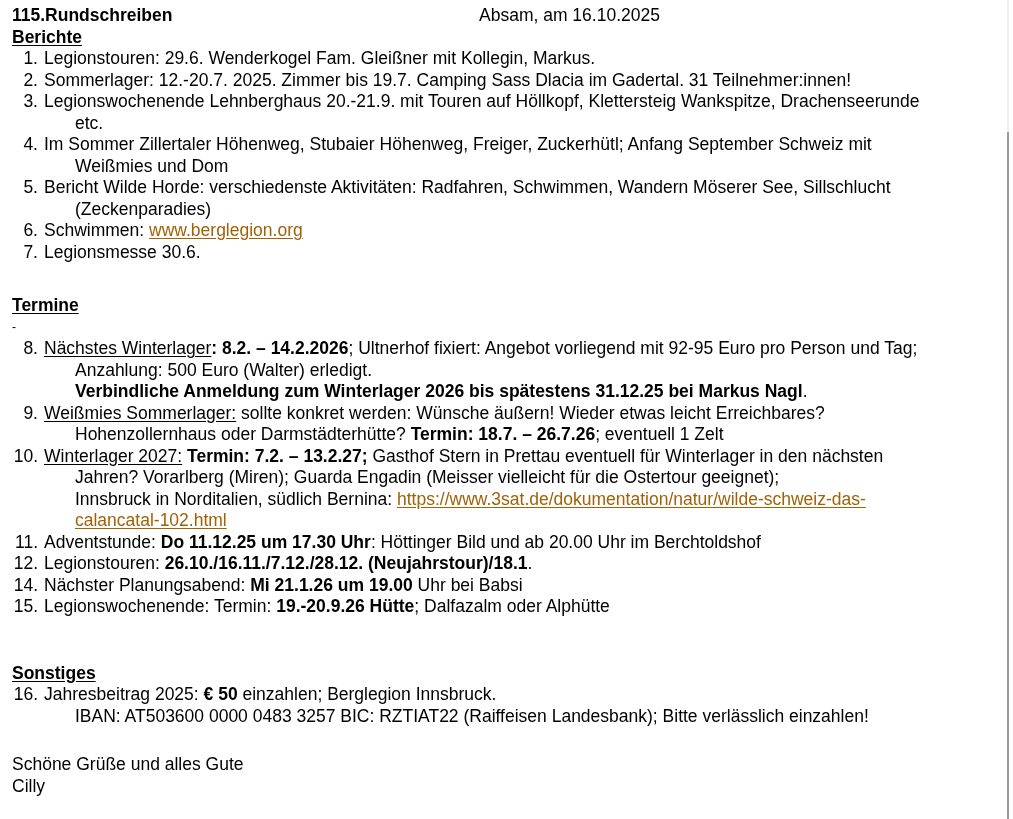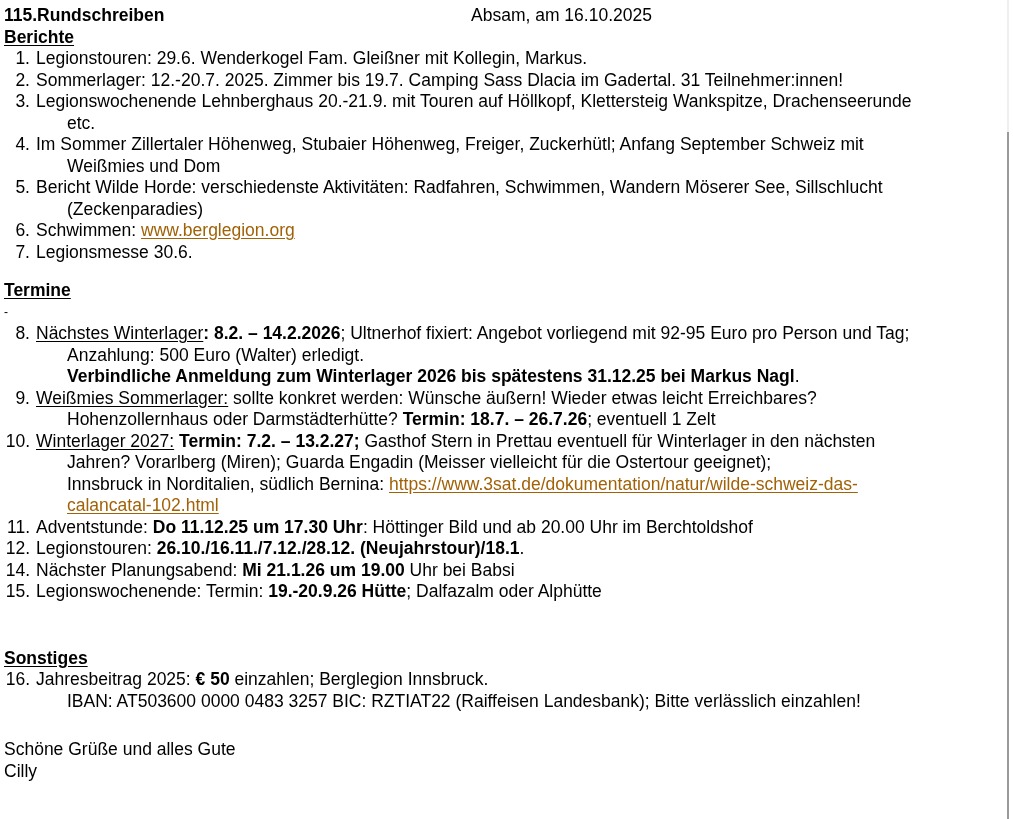--- a/index.html
+++ b/index.html
@@ -6,34 +6,34 @@
   html, body { background: #ffffff; }
   body {
     width: 1013px; height: 819px;
     overflow: hidden;
     font-family: "Liberation Sans", "DejaVu Sans", sans-serif;
     font-size: 17.5px;
     line-height: 21.5px;
     color: #000000;
     position: relative;
   }
-  .page { position: relative; width: 1013px; height: 819px; padding: 5px 0 0 4px; }
+  .page { position: relative; width: 1013px; height: 819px; padding: 5px 0 0 12px; }
   .b { font-weight: bold; }
   .u { text-decoration: underline; text-underline-offset: 2px; }
   .header { position: relative; white-space: nowrap; }
   .header .title { font-weight: bold; }
   .header .date { position: absolute; left: 467px; top: 0; font-weight: normal; }
   .heading {
     font-weight: bold;
     text-decoration: underline;
     text-underline-offset: 2px;
     white-space: nowrap;
   }
   .section { margin: 0; }
-  #sections > .section:nth-child(2) { margin-top: 17px; }
+  #sections > .section:nth-child(2) { margin-top: 32px; }
   #sections > .section:nth-child(3) { margin-top: 45px; }
   .item { display: grid; grid-template-columns: 26px 1fr; column-gap: 6px; }
   .item .num { text-align: right; white-space: nowrap; }
   .line { white-space: nowrap; }
   .line.cont { padding-left: 31px; }
   .dash-line { height: 21.5px; }
   .dash { font-size: 12px; vertical-align: 5px; }
   a.link {
     color: #a16207;
     text-decoration: underline;

